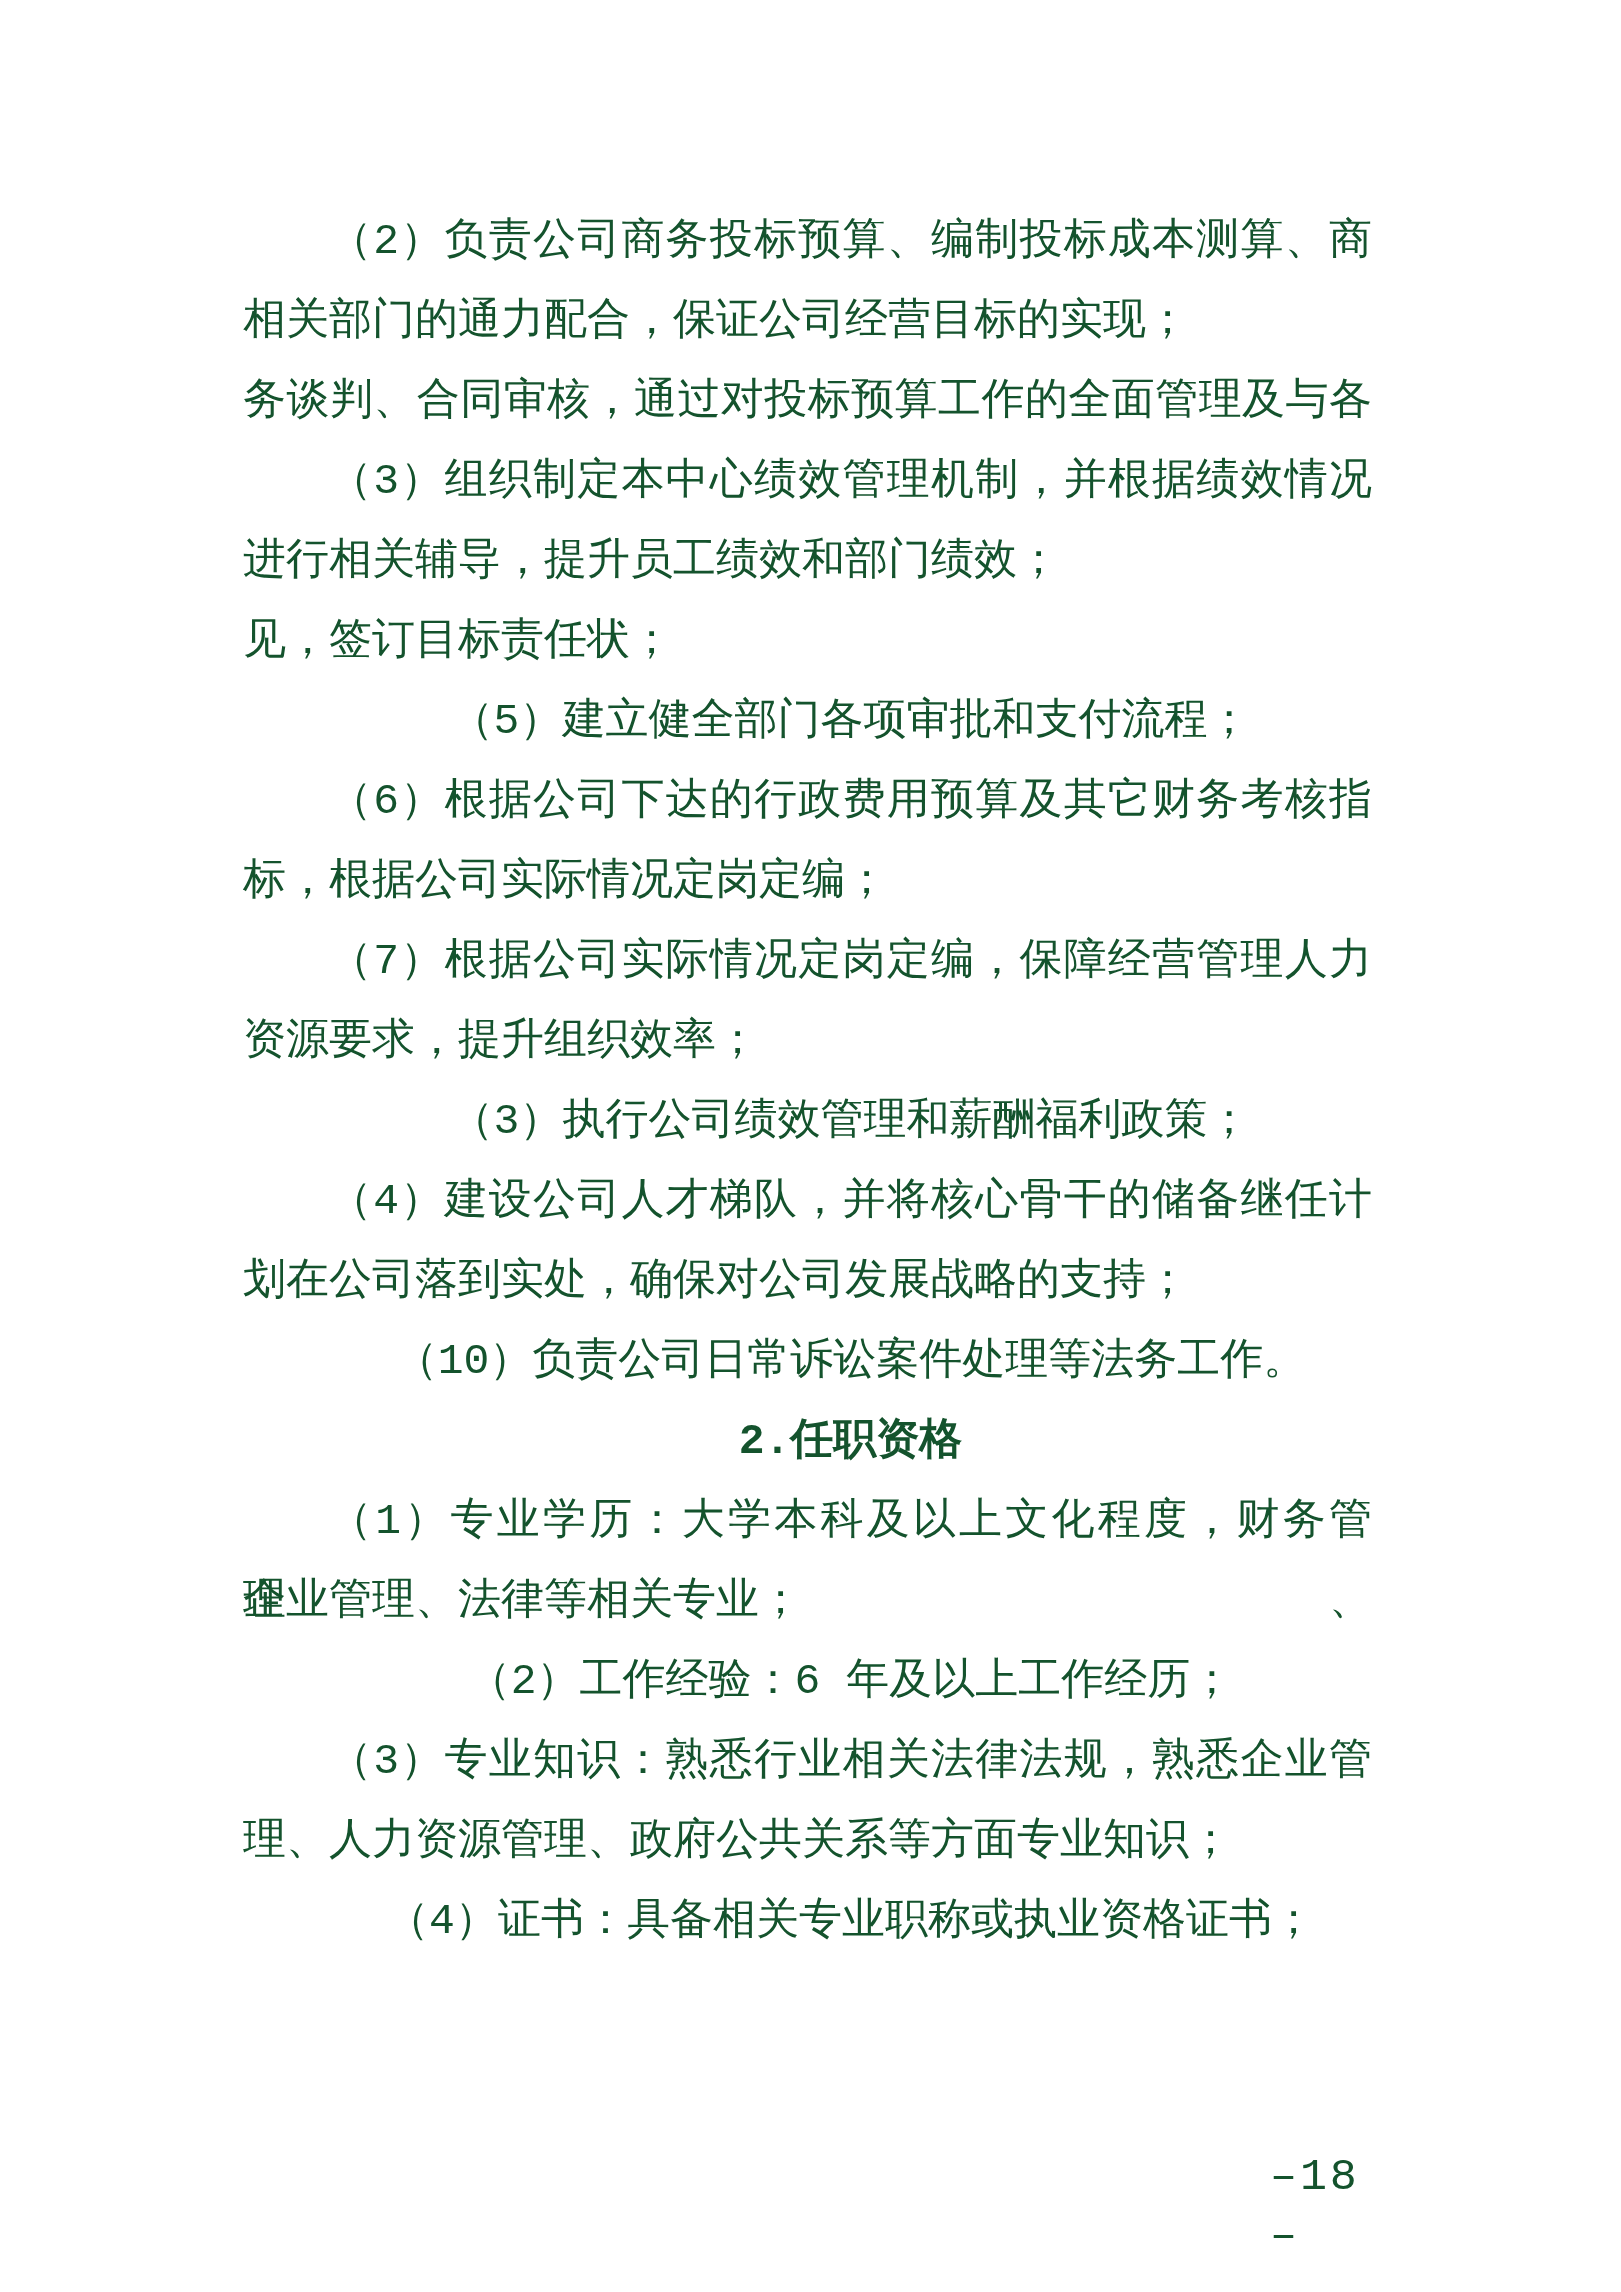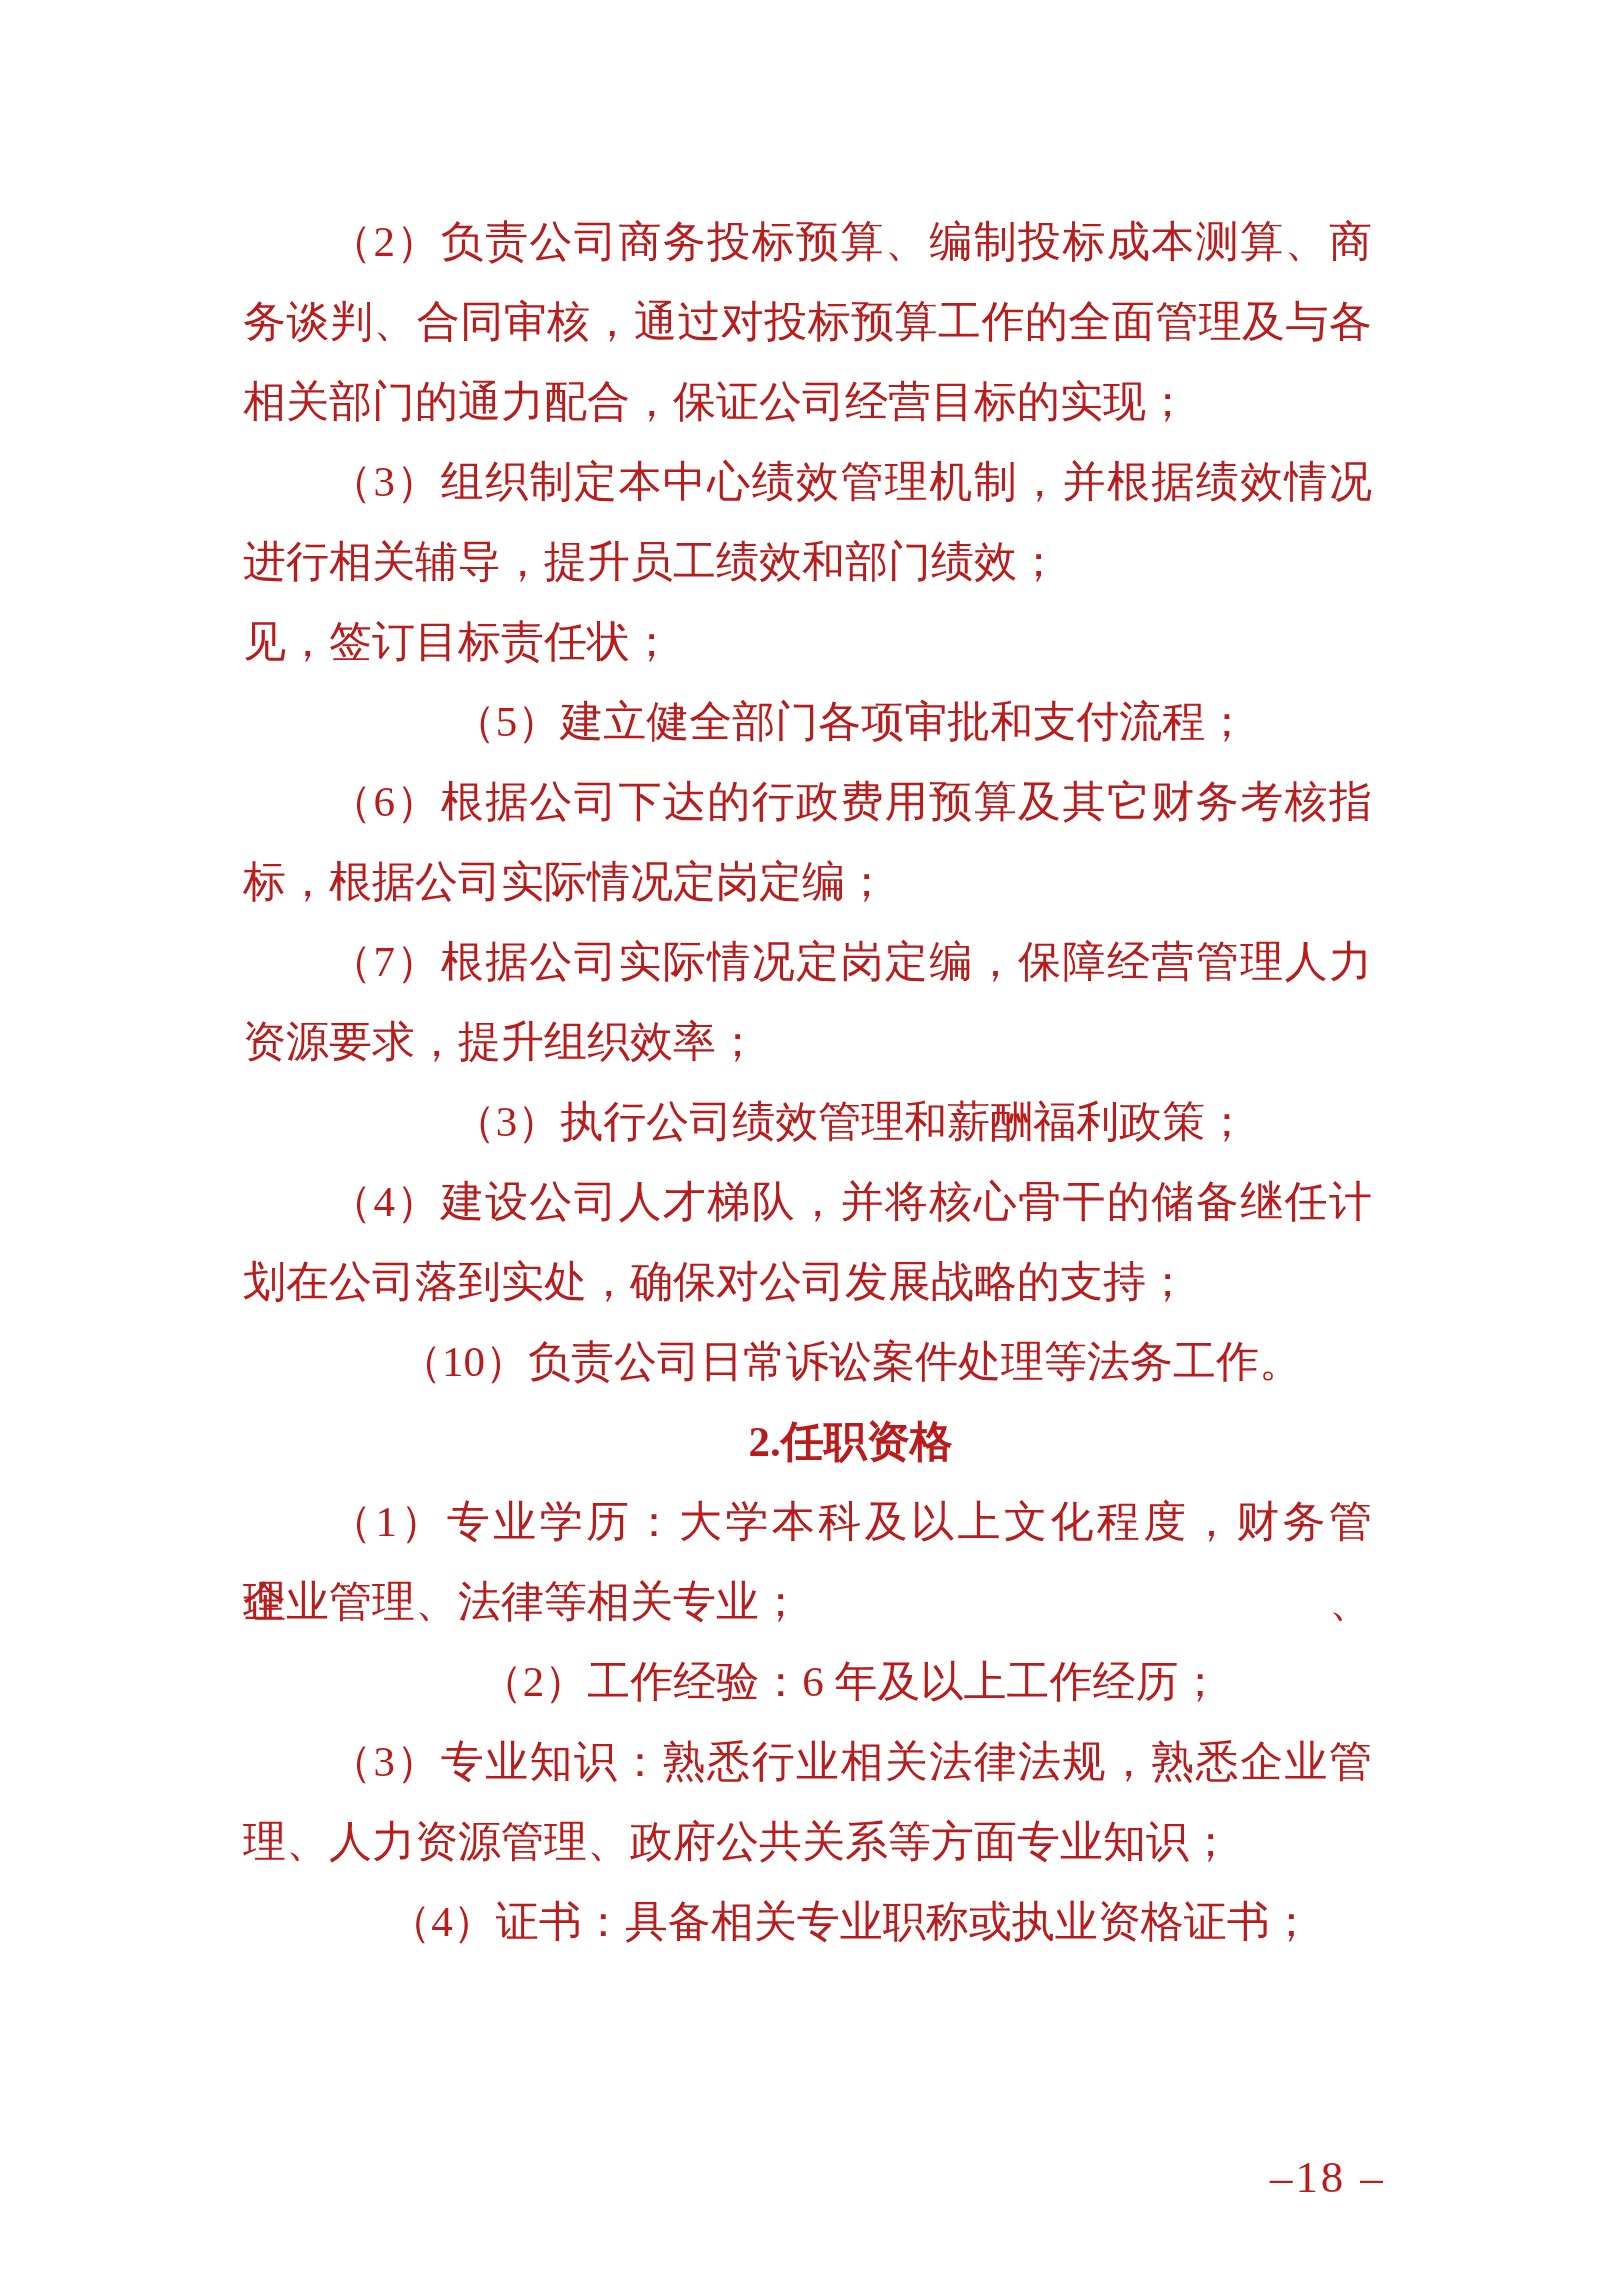--- a/index.html
+++ b/index.html
@@ -6,22 +6,22 @@
     margin: 0;
     padding: 0;
     background: #ffffff;
   }
   .sheet {
     position: relative;
     width: 1400px;
     height: 2293px;
     background: #ffffff;
     overflow: hidden;
-    font-family: Liberation Serif, serif;
-    color: #b91c1c;
+    font-family: Liberation Mono, monospace;
+    color: #14532d;
   }
   .content {
     position: absolute;
     left: 243px;
     top: 202px;
     width: 1129px;
   }
   .line {
     font-size: 43px;
     line-height: 80px;
@@ -52,22 +52,22 @@
     text-align: left;
     margin-left: 32px;
   }
 </style>
 </head>
 <body>
 
 <div class="sheet">
   <div class="content">
     <div class="line indent justify">（2）负责公司商务投标预算、编制投标成本测算、商</div>
+    <div class="line">相关部门的通力配合，保证公司经营目标的实现；</div>
     <div class="line justify">务谈判、合同审核，通过对投标预算工作的全面管理及与各</div>
-    <div class="line">相关部门的通力配合，保证公司经营目标的实现；</div>
     <div class="line indent justify">（3）组织制定本中心绩效管理机制，并根据绩效情况</div>
     <div class="line">进行相关辅导，提升员工绩效和部门绩效；</div>
     <div class="line">见，签订目标责任状；</div>
     <div class="line indent">（5）建立健全部门各项审批和支付流程；</div>
     <div class="line indent justify">（6）根据公司下达的行政费用预算及其它财务考核指</div>
     <div class="line">标，根据公司实际情况定岗定编；</div>
     <div class="line indent justify">（7）根据公司实际情况定岗定编，保障经营管理人力</div>
     <div class="line">资源要求，提升组织效率；</div>
     <div class="line indent">（3）执行公司绩效管理和薪酬福利政策；</div>
     <div class="line indent justify">（4）建设公司人才梯队，并将核心骨干的储备继任计</div>

